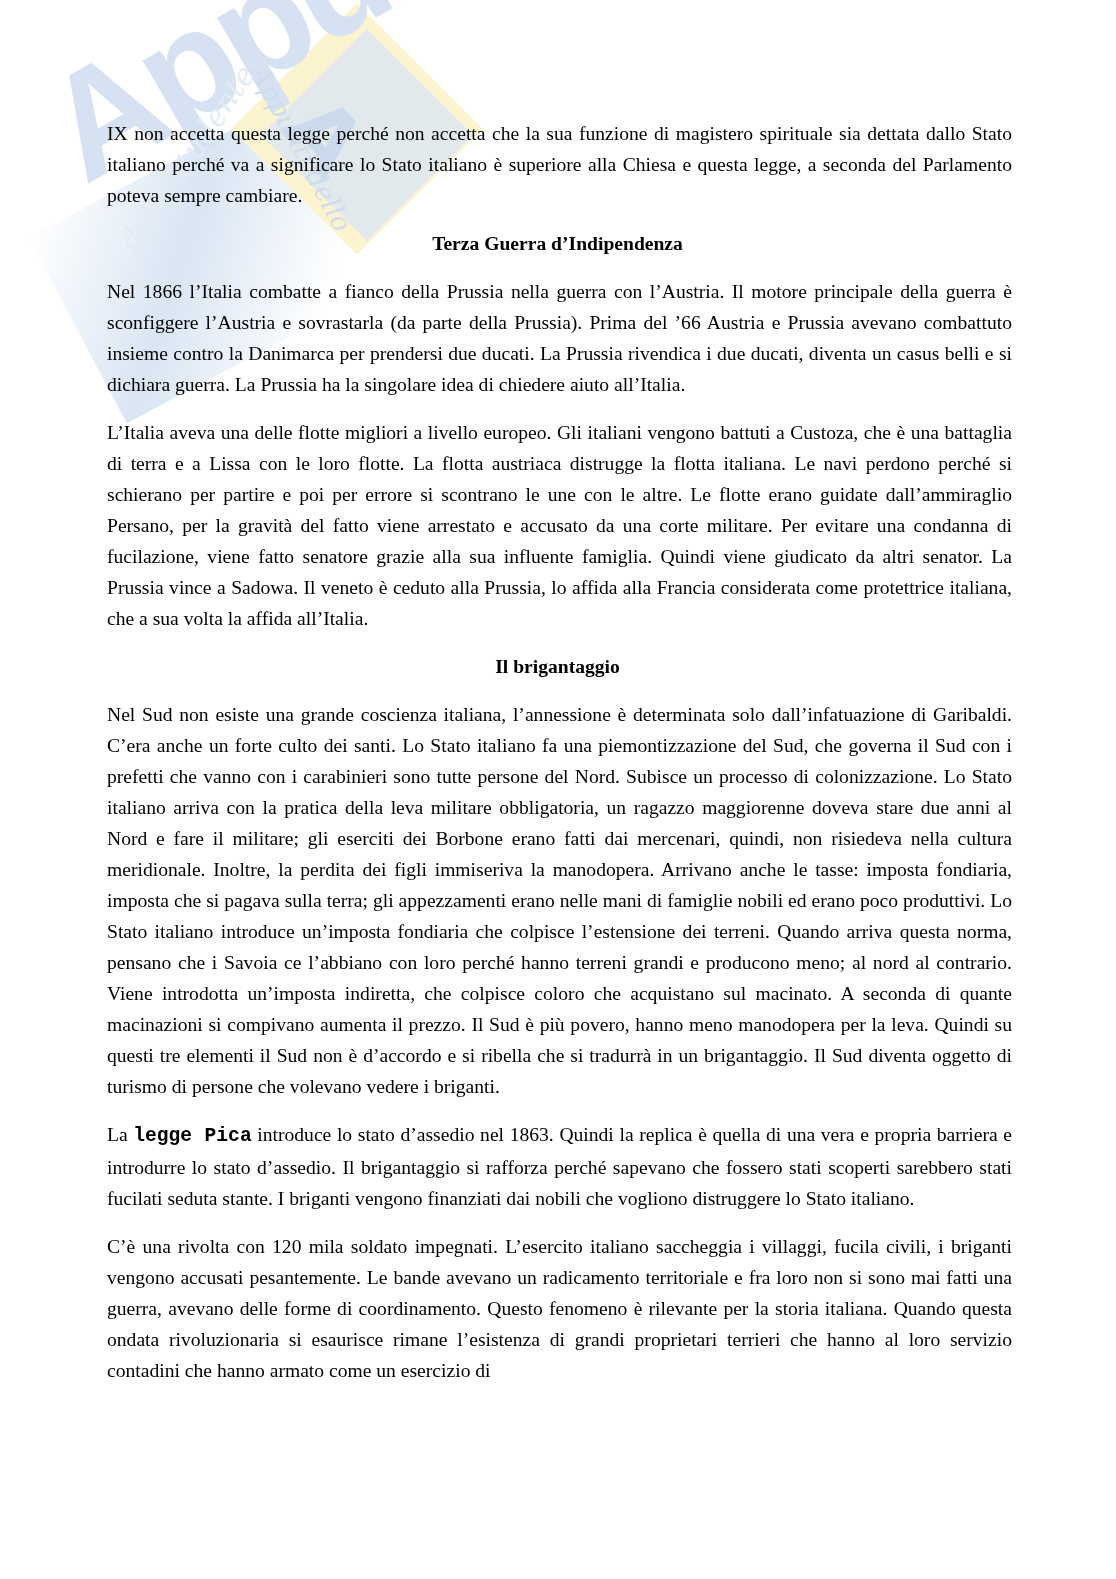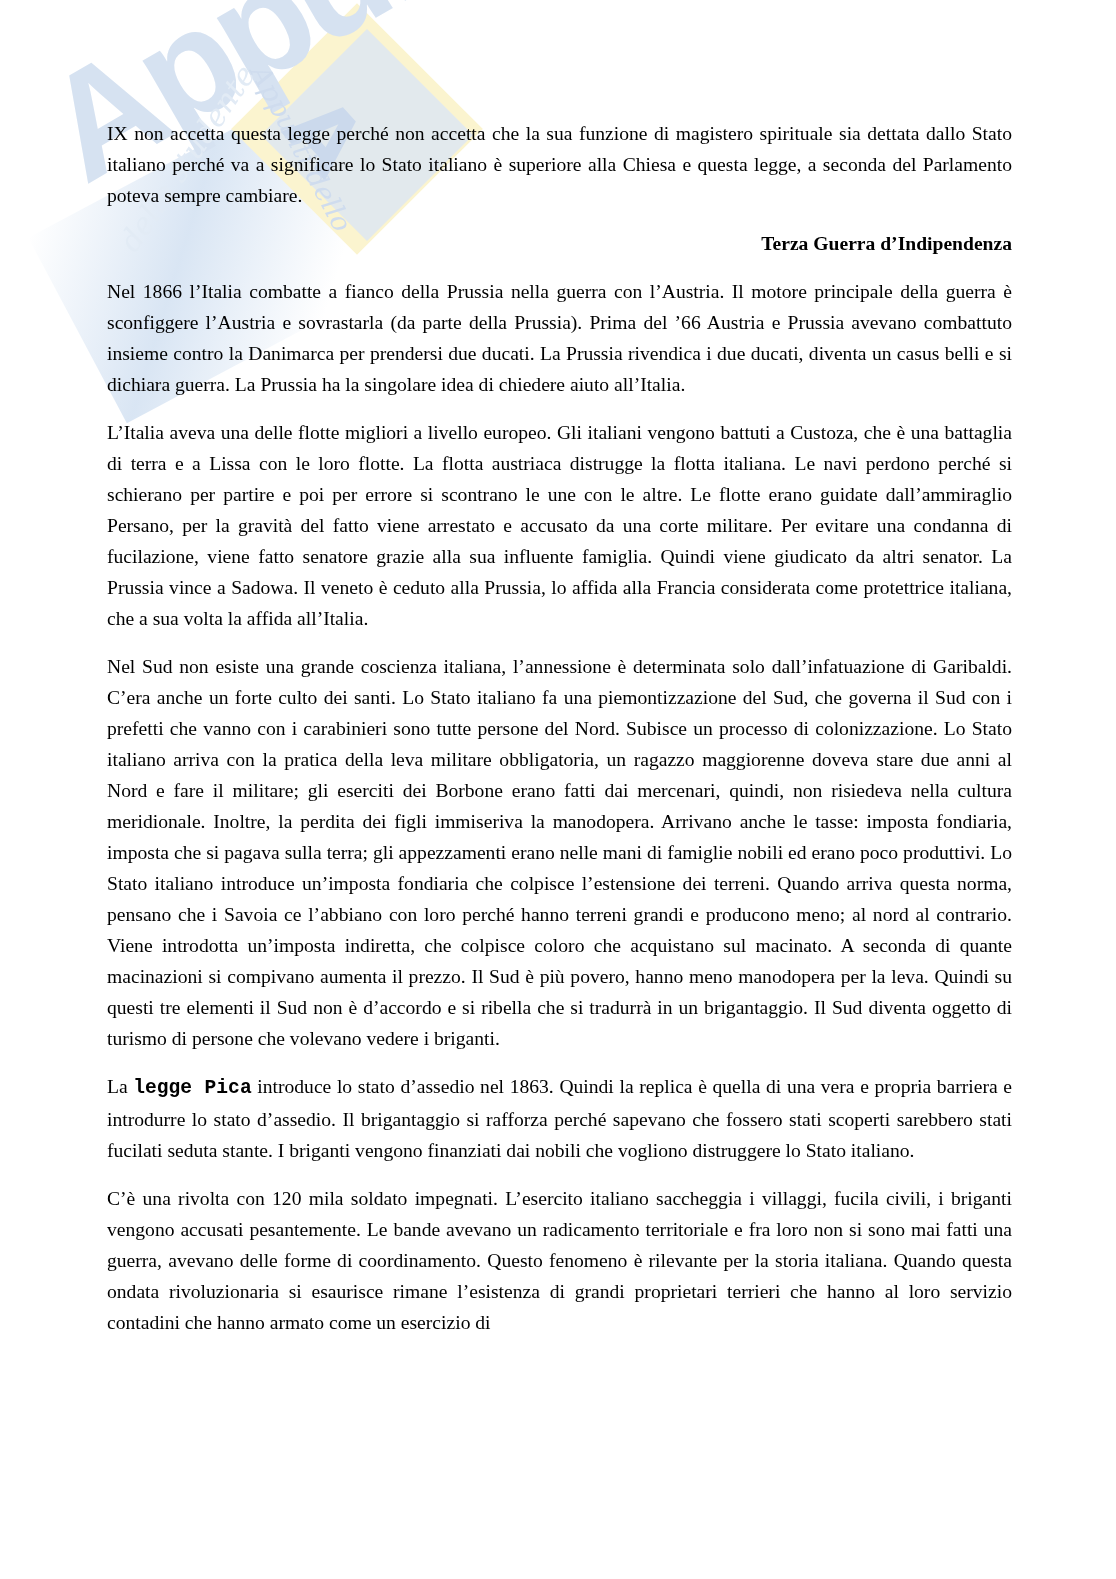--- a/index.html
+++ b/index.html
@@ -120,21 +120,21 @@
     line-height: 31px;
     text-align: justify;
     text-justify: inter-word;
     hyphens: none;
   }
   h3.heading {
     margin: 5px 0 17px 0;
     font-size: 19.6px;
     line-height: 31px;
     font-weight: bold;
-    text-align: right;
+    text-align: center;
   }
   .b { font-weight: bold; font-family: Liberation Mono, monospace; }
 </style>
 </head>
 <body>
 
 <div id="watermark-layer">
   <div class="wm-blue-wedge"></div>
   <div class="wm-diamond"></div>
   <div class="wm-blue-shape"></div>
@@ -143,17 +143,18 @@
   <div class="wm-script">dello studente</div>
   <div class="wm-script-2">Appunti dello</div>
 </div>
 
 <div id="doc">
   <div class="page-body" id="blocks-host">
       <p class="para">IX non accetta questa legge perché non accetta che la sua funzione di magistero spirituale sia dettata dallo Stato italiano perché va a significare lo Stato italiano è superiore alla Chiesa e questa legge, a seconda del Parlamento poteva sempre cambiare.</p>
       <h3 class="heading">Terza Guerra d’Indipendenza</h3>
       <p class="para">Nel 1866 l’Italia combatte a fianco della Prussia nella guerra con l’Austria. Il motore principale della guerra è sconfiggere l’Austria e sovrastarla (da parte della Prussia). Prima del ’66 Austria e Prussia avevano combattuto insieme contro la Danimarca per prendersi due ducati. La Prussia rivendica i due ducati, diventa un casus belli e si dichiara guerra. La Prussia ha la singolare idea di chiedere aiuto all’Italia.</p>
       <p class="para">L’Italia aveva una delle flotte migliori a livello europeo. Gli italiani vengono battuti a Custoza, che è una battaglia di terra e a Lissa con le loro flotte. La flotta austriaca distrugge la flotta italiana. Le navi perdono perché si schierano per partire e poi per errore si scontrano le une con le altre. Le flotte erano guidate dall’ammiraglio Persano, per la gravità del fatto viene arrestato e accusato da una corte militare. Per evitare una condanna di fucilazione, viene fatto senatore grazie alla sua influente famiglia. Quindi viene giudicato da altri senator. La Prussia vince a Sadowa. Il veneto è ceduto alla Prussia, lo affida alla Francia considerata come protettrice italiana, che a sua volta la affida all’Italia.</p>
+      <h3 class="heading">Il brigantaggio</h3>
       <p class="para">Nel Sud non esiste una grande coscienza italiana, l’annessione è determinata solo dall’infatuazione di Garibaldi. C’era anche un forte culto dei santi. Lo Stato italiano fa una piemontizzazione del Sud, che governa il Sud con i prefetti che vanno con i carabinieri sono tutte persone del Nord. Subisce un processo di colonizzazione. Lo Stato italiano arriva con la pratica della leva militare obbligatoria, un ragazzo maggiorenne doveva stare due anni al Nord e fare il militare; gli eserciti dei Borbone erano fatti dai mercenari, quindi, non risiedeva nella cultura meridionale. Inoltre, la perdita dei figli immiseriva la manodopera. Arrivano anche le tasse: imposta fondiaria, imposta che si pagava sulla terra; gli appezzamenti erano nelle mani di famiglie nobili ed erano poco produttivi. Lo Stato italiano introduce un’imposta fondiaria che colpisce l’estensione dei terreni. Quando arriva questa norma, pensano che i Savoia ce l’abbiano con loro perché hanno terreni grandi e producono meno; al nord al contrario. Viene introdotta un’imposta indiretta, che colpisce coloro che acquistano sul macinato. A seconda di quante macinazioni si compivano aumenta il prezzo. Il Sud è più povero, hanno meno manodopera per la leva. Quindi su questi tre elementi il Sud non è d’accordo e si ribella che si tradurrà in un brigantaggio. Il Sud diventa oggetto di turismo di persone che volevano vedere i briganti.</p>
       <p class="para"><span>La </span><span class="b">legge Pica</span><span> introduce lo stato d’assedio nel 1863. Quindi la replica è quella di una vera e propria barriera e introdurre lo stato d’assedio. Il brigantaggio si rafforza perché sapevano che fossero stati scoperti sarebbero stati fucilati seduta stante. I briganti vengono finanziati dai nobili che vogliono distruggere lo Stato italiano.</span></p>
       <p class="para">C’è una rivolta con 120 mila soldato impegnati. L’esercito italiano saccheggia i villaggi, fucila civili, i briganti vengono accusati pesantemente. Le bande avevano un radicamento territoriale e fra loro non si sono mai fatti una guerra, avevano delle forme di coordinamento. Questo fenomeno è rilevante per la storia italiana. Quando questa ondata rivoluzionaria si esaurisce rimane l’esistenza di grandi proprietari terrieri che hanno al loro servizio contadini che hanno armato come un esercizio di</p>
     </div>
 </div>
 
 </body></html>

